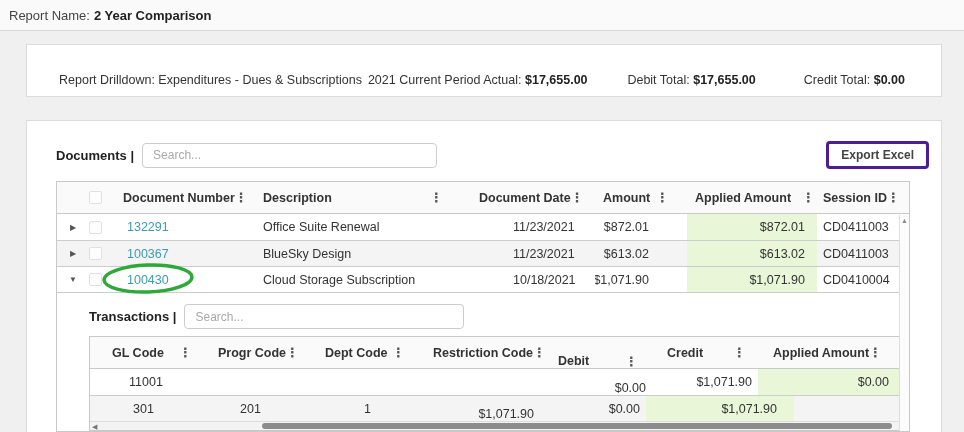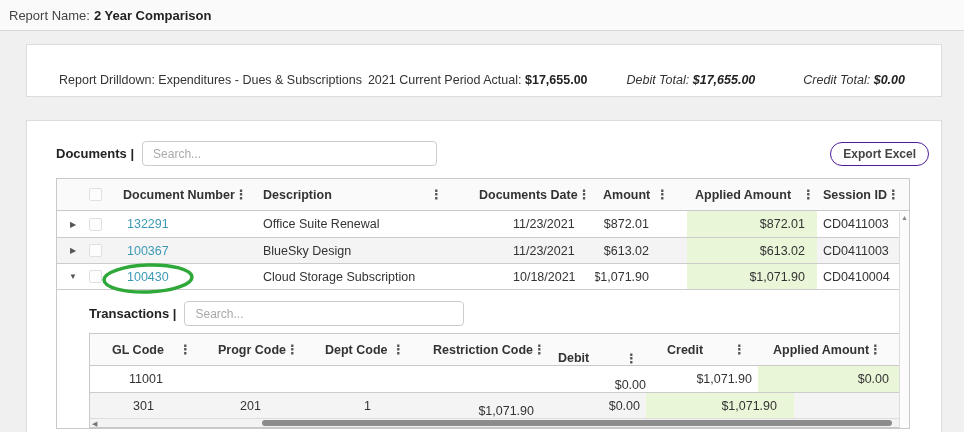--- a/index.html
+++ b/index.html
@@ -17,37 +17,37 @@
   
   .summary-card {
     position:absolute; left:26px; top:44px; width:916px; height:53px;
     background:#fff; border:1px solid #dcdcdc;
     display:flex; justify-content:space-between; align-items:flex-end;
     padding:9px 32px 9px 32px;
   }
   .summary-left { display:flex; flex-direction:row; gap:6px; }
   .summary-line { font-size:12.5px; color:#333; }
   .summary-line strong { color:#222; }
-  .summary-right { display:flex; gap:48px; padding-right:4px;font-style:italic; }
+  .summary-right { display:flex; gap:48px; padding-right:4px; }
   .summary-total { font-size:12.5px; color:#333; }
   .summary-total strong { color:#222; }
   
   .docs-card {
     position:absolute; left:26px; top:120px; width:916px; height:330px;
     background:#fff; border:1px solid #dcdcdc;
   }
   .docs-toolbar { display:flex; align-items:center; padding:20px 12px 12px 29px; }
   .section-label { font-weight:bold; font-size:13px; color:#222; white-space:nowrap; }
   .search-input {
     margin-left:8px; width:295px; height:25px; border:1px solid #ccc; border-radius:4px;
     padding:0 10px; font-family:inherit; font-size:12px; color:#333; outline:none;
   }
   .search-input::placeholder { color:#a9a9a9; }
   .export-btn {
-    margin-left:auto; margin-right:0; background:#fff; border:1px solid #4c1d95; border-radius:12px;
+    margin-left:auto; margin-right:0; background:#fff; border:3px solid #4c1d95; border-radius:4px;
     font-family:inherit; font-size:12px; font-weight:bold; color:#444;
     padding:4px 12px; cursor:pointer;
   }
   
   .docs-table { position:relative; margin-left:29px; width:854px; border:1px solid #c9c9c9; background:#fff; }
   .dt-header { display:flex; align-items:center; height:32px; background:#fafafa; border-bottom:1px solid #c9c9c9; font-weight:bold; color:#333; }
   .dt-row { display:flex; align-items:center; height:26px; border-top:1px solid #ccc; }
   .dt-row.first { border-top:none; }
   .dt-row.alt { background:#f4f4f4; }
   .cell { display:flex; align-items:center; height:100%; overflow:hidden; white-space:nowrap; }
@@ -148,21 +148,21 @@
         </div>
       <div class="cell c-num">
         <span>Document Number</span>
         <span class="kebab mr6">⋮</span>
       </div>
       <div class="cell c-desc">
         <span>Description</span>
         <span class="kebab mr30">⋮</span>
       </div>
       <div class="cell c-date">
-        <span>Documents Date</span>
+        <span>Document Date</span>
         <span class="kebab mr16">⋮</span>
       </div>
       <div class="cell c-amt">
         <span>Amount</span>
         <span class="kebab mr18">⋮</span>
       </div>
       <div class="cell c-app">
         <span>Applied Amount</span>
         <span class="kebab mr2">⋮</span>
       </div>

